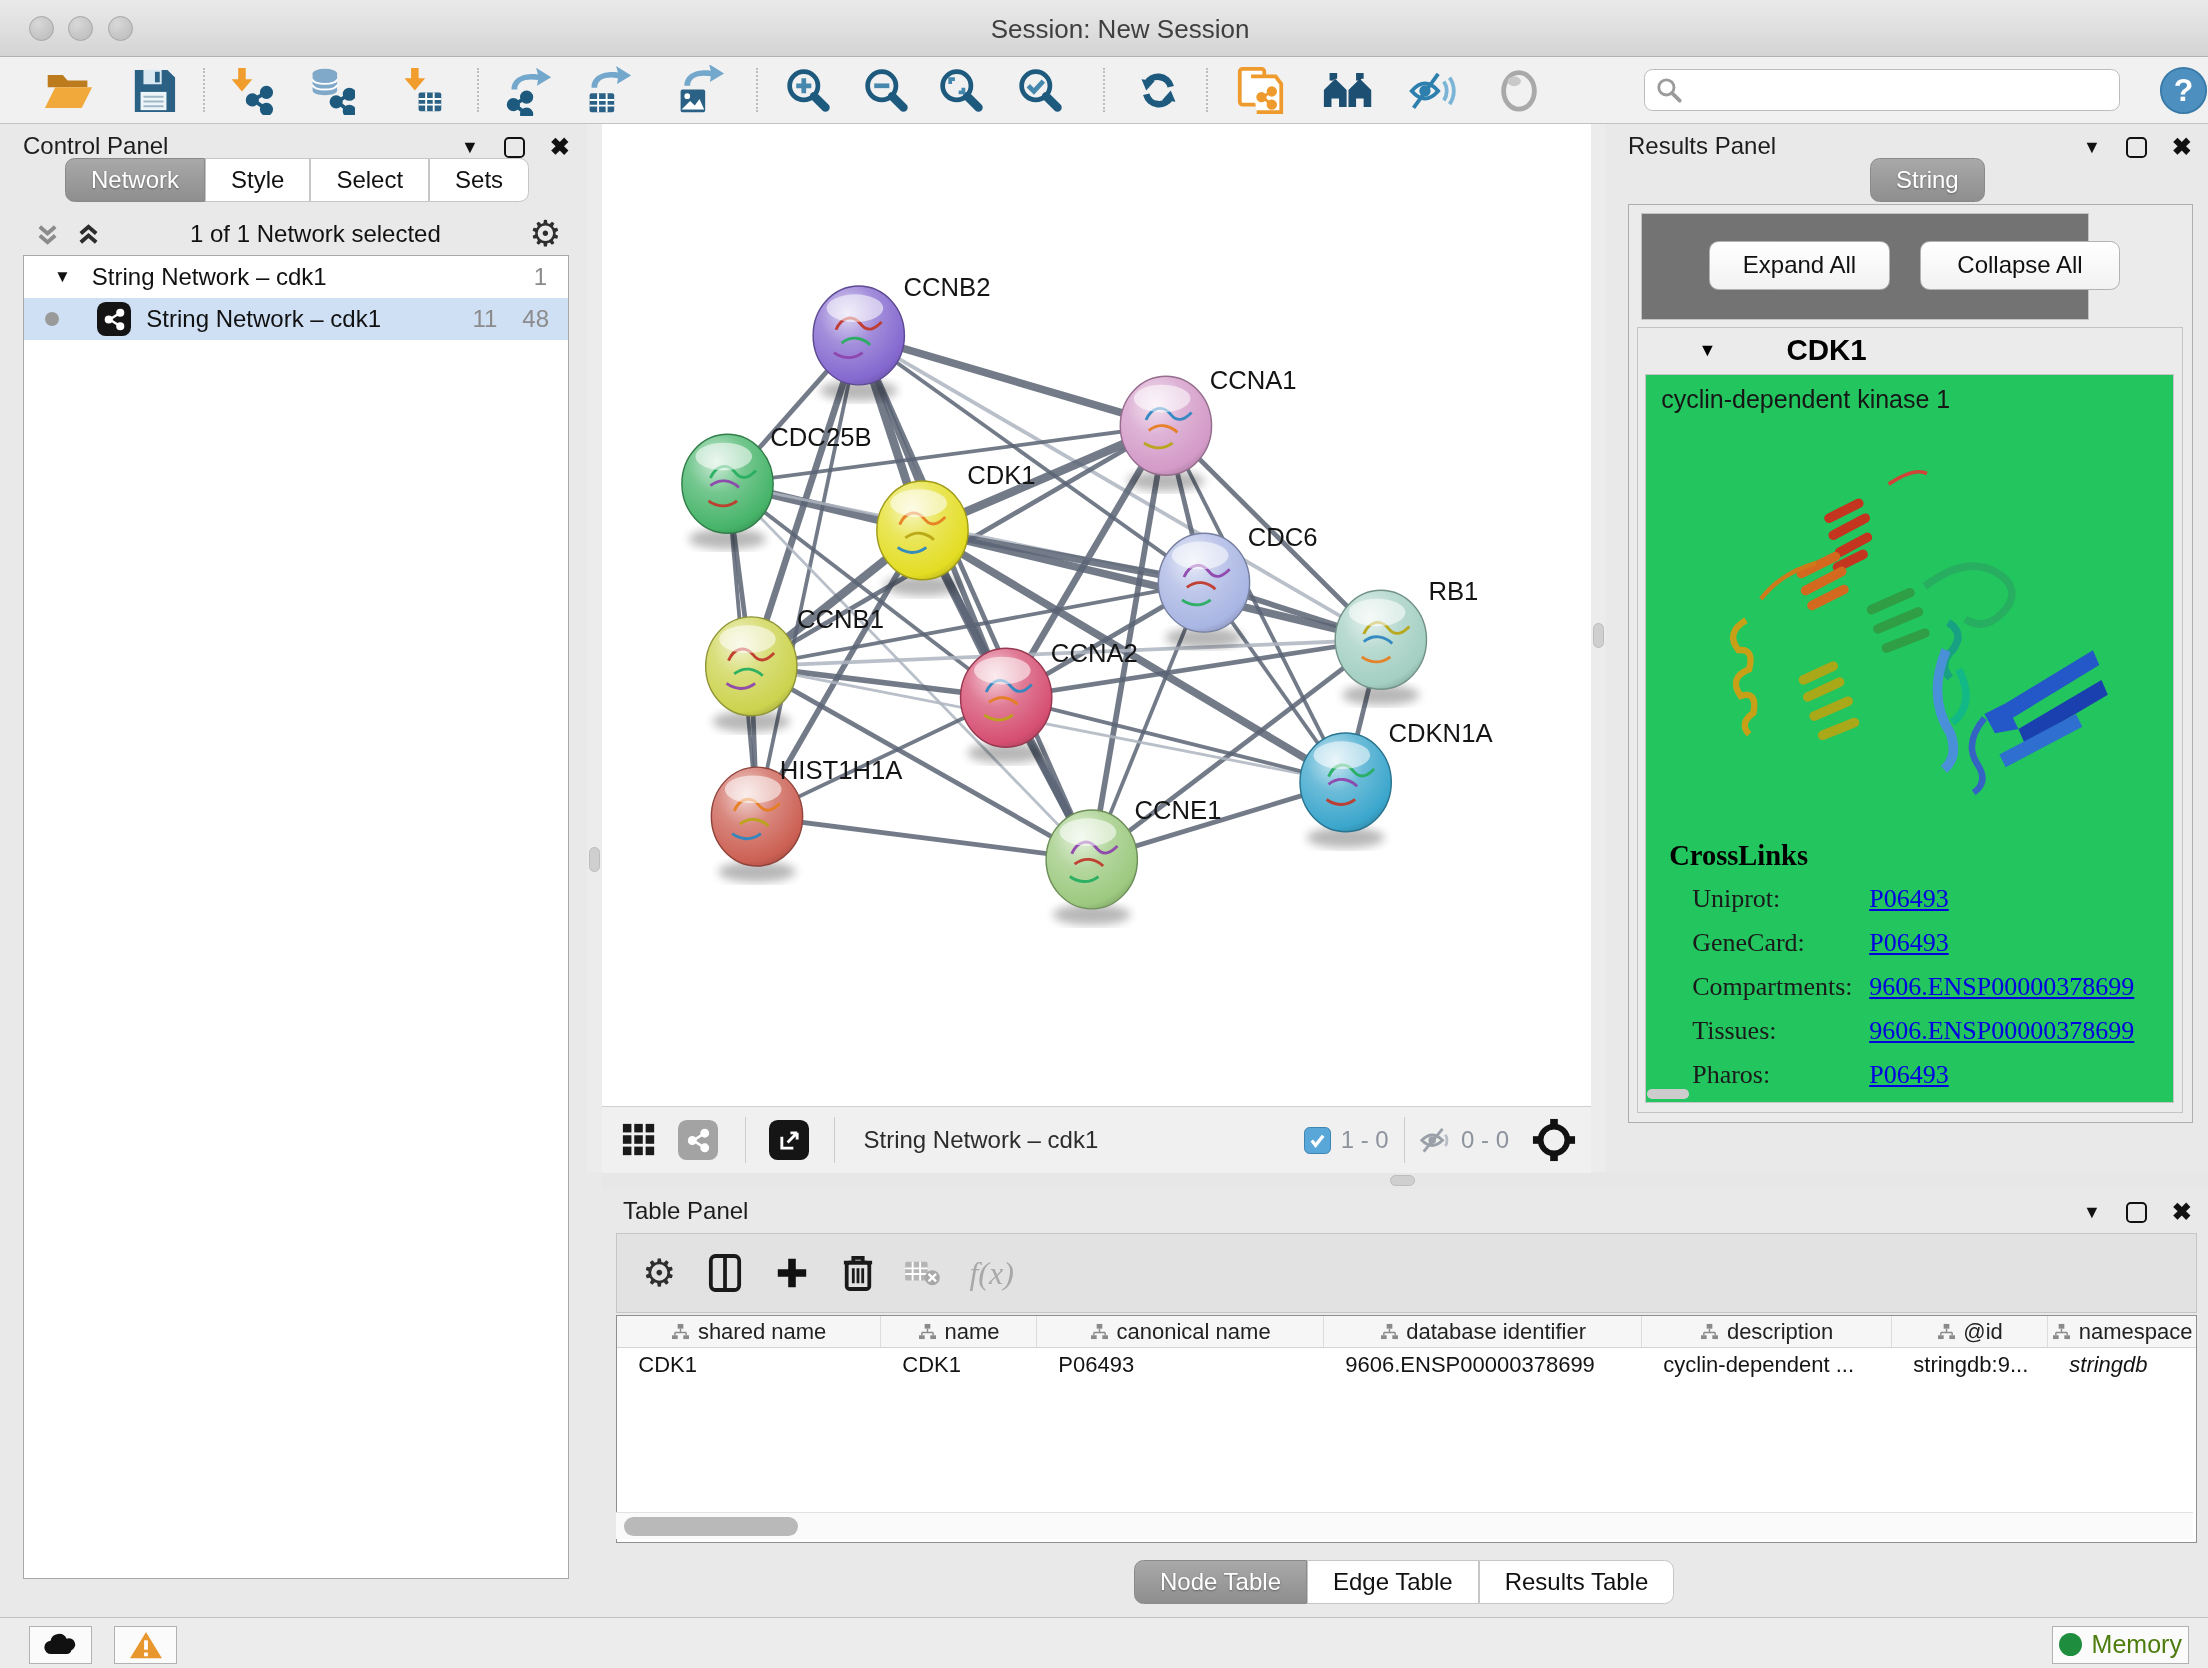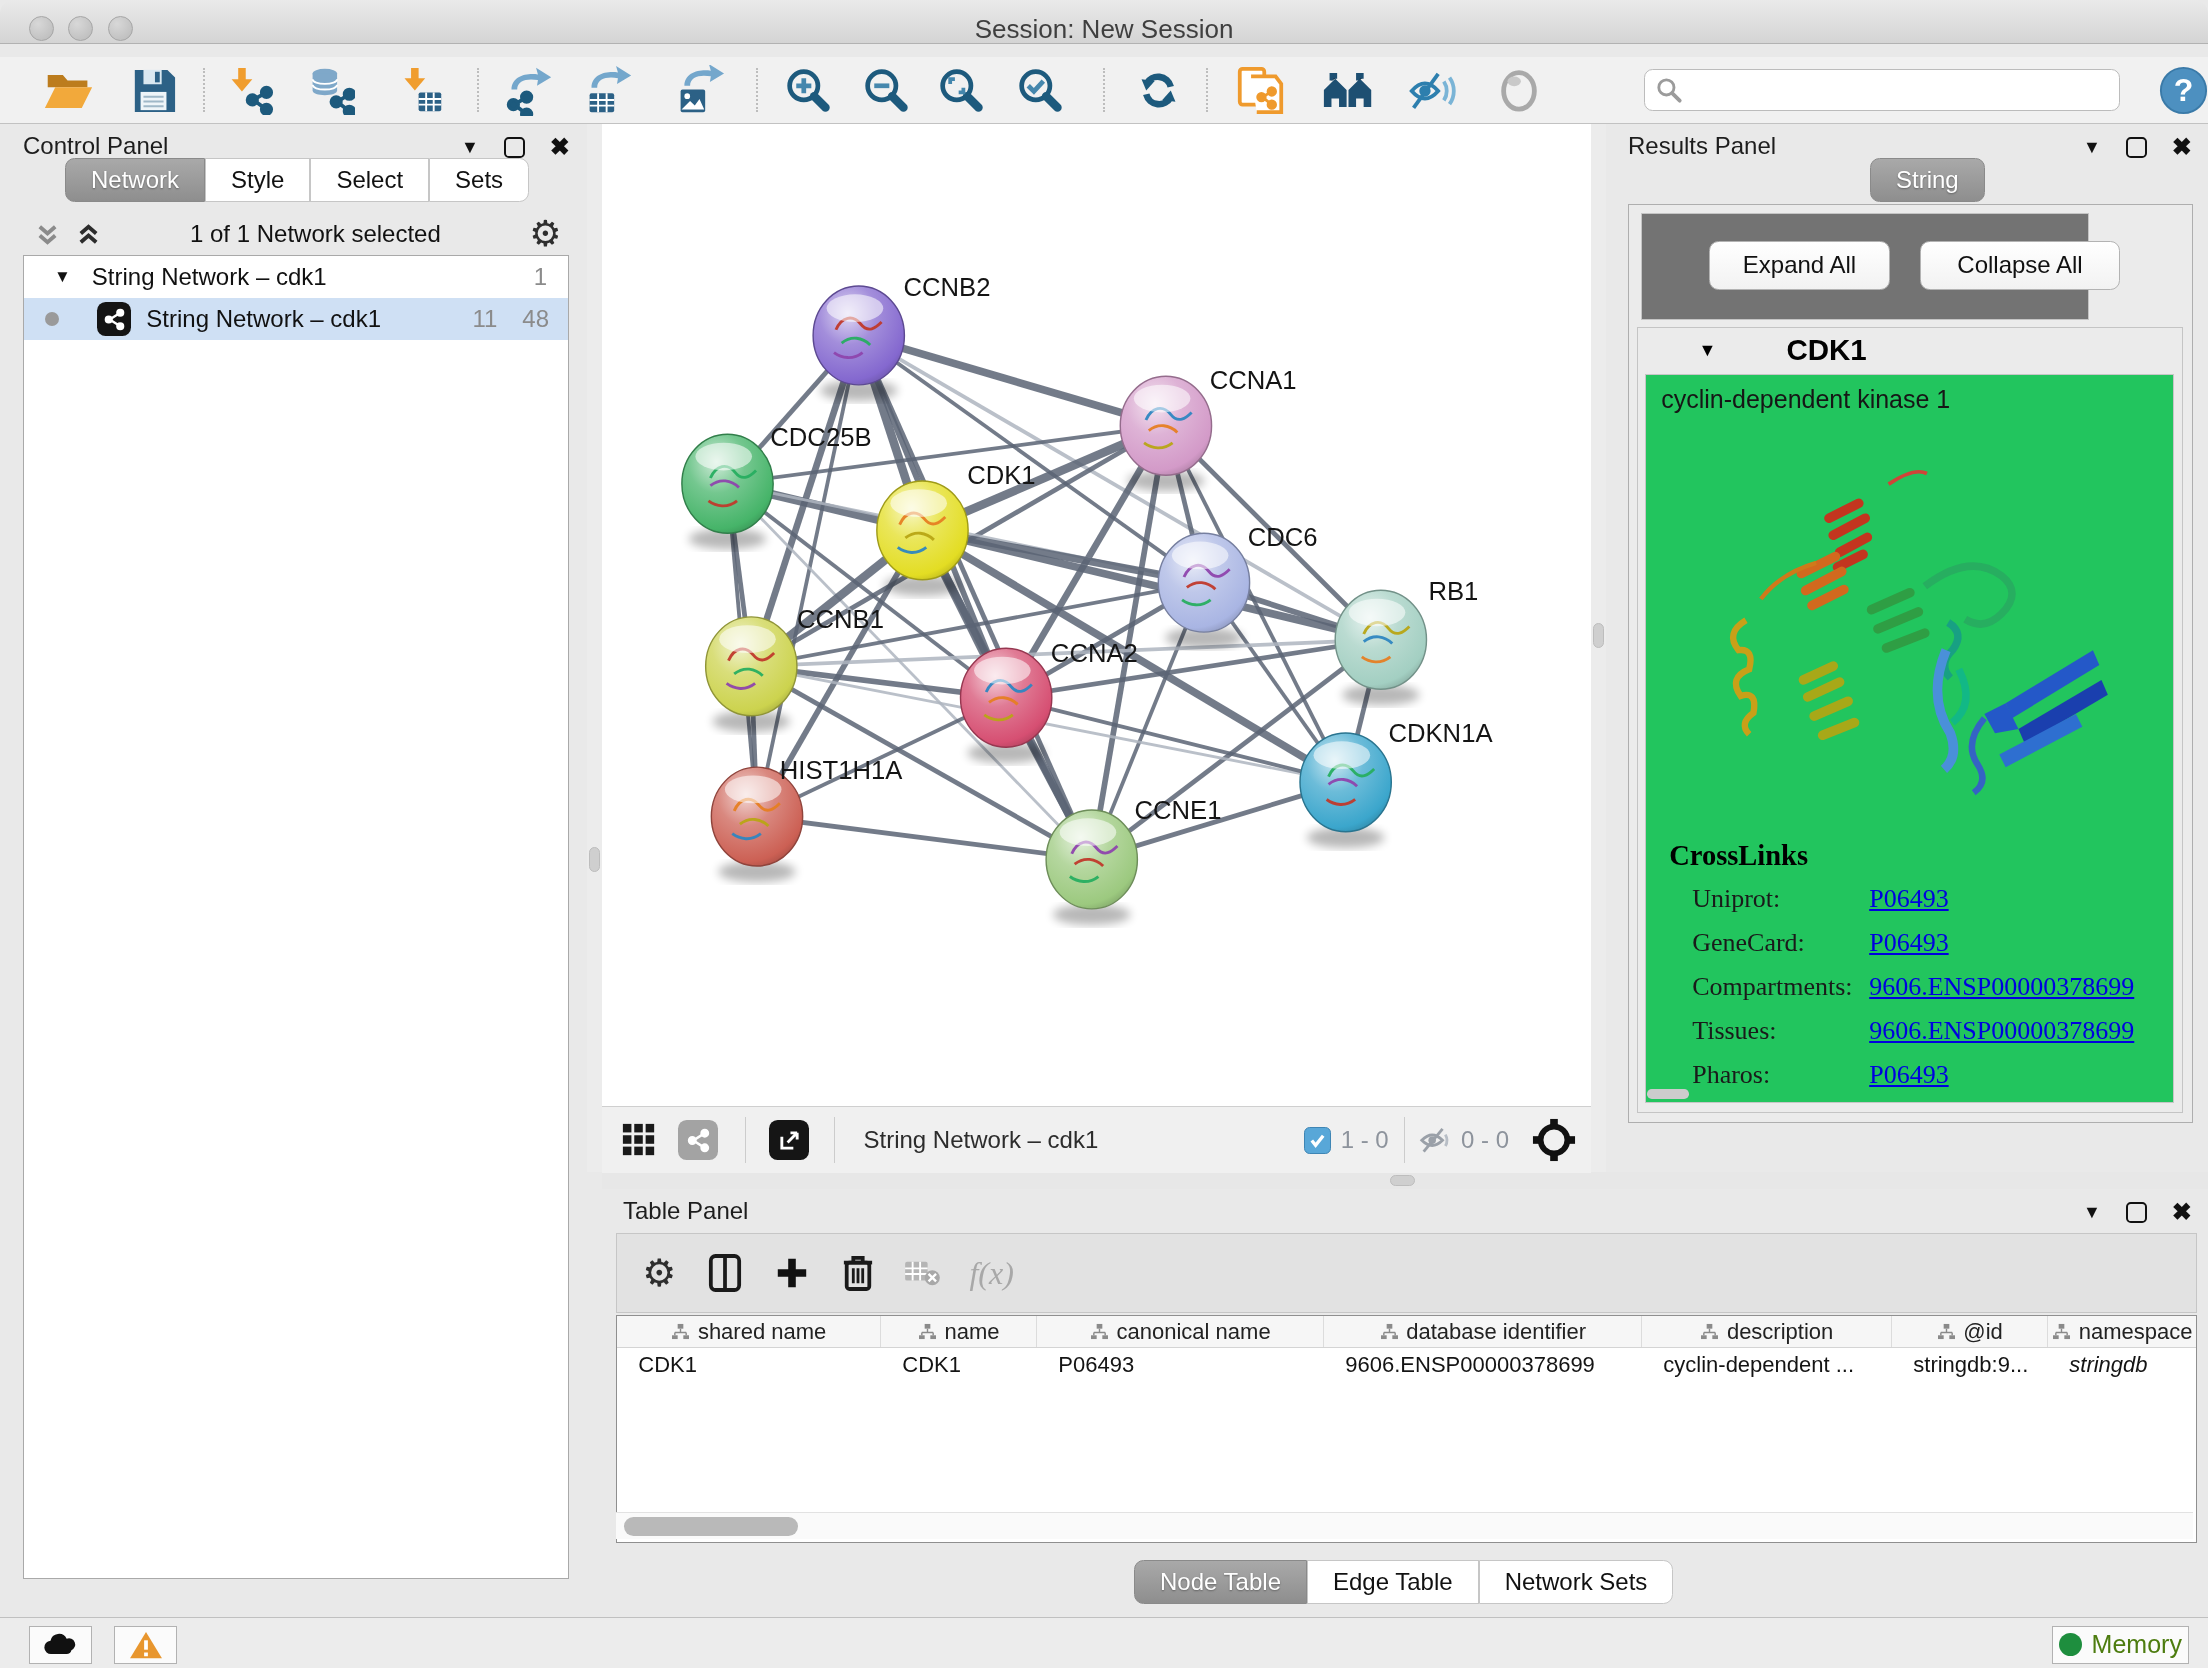--- a/index.html
+++ b/index.html
@@ -1,22 +1,22 @@
 <!DOCTYPE html>
 <html style="font-size:15px"><head>
 <meta charset="utf-8">
 <style>
   * { margin:0; padding:0; box-sizing:border-box; }
   html,body { width:2208px; height:1668px; font-family:"Liberation Sans",sans-serif; background:#e9e9e9; overflow:hidden; position:relative; }
   .abs { position:absolute; }
 
   
-  #titlebar { left:0; top:0; width:2208px; height:44px;
+  #titlebar { left:0; top:0; width:2208px; height:57px;
     background:linear-gradient(#eaeaea,#d4d4d4); border-bottom:1px solid #b2b2b2;
-    border-radius:13.3px 13.3px 0 0; }
+    border-radius:13.3px 13.3px 0 0;padding-left:16px; }
   .traffic { width:25px; height:25px; border-radius:50%; top:16px;
     background:radial-gradient(circle at 35% 30%, #d8d8d8, #b9b9b9); border:1px solid #a6a6a6; }
   #win-title { width:100%; text-align:center; top:14.3px; font-size:26px; color:#3f3f3f; }
 
   
   #toolbar { left:0; top:57px; width:2208px; height:67px; background:#f1f1f1; border-bottom:1px solid #c2c2c2; }
   .tbtn { top:7.6px; height:51px; display:flex; align-items:center; justify-content:center; cursor:default; }
   .tsep { top:11.4px; width:0; height:44px; border-left:2.9px dotted #bdbdbd; }
   #search-box { left:1644px; top:12.4px; width:476px; height:42px; background:#fff; border:1px solid #bcbcbc;
     border-radius:8.6px; display:flex; align-items:center; padding-left:9.5px; }
@@ -804,21 +804,21 @@
         <div class="td" style="width: 156px;">stringdb:9...</div>
         <div class="td" style="width: 149px; font-style: italic;">stringdb</div>
       </div>
   </div>
   <div id="tp-hscroll" class="abs">
     <div id="tp-thumb" class="abs"></div>
   </div>
   <div id="tp-tabs" class="abs">
       <span class="tab sel">Node Table</span>
       <span class="tab">Edge Table</span>
-      <span class="tab">Network Sets</span>
+      <span class="tab">Results Table</span>
     </div>
 </div>
 
 <div id="status-bar" class="abs">
   <div class="sb-btn abs" style="left:28.5px; width:63px;">
     <svg width="38" height="27" viewBox="0 0 40 28">
         <path d="M11 24 a7 7 0 0 1 -1 -14 a9 9 0 0 1 17 -2 a6.5 6.5 0 0 1 5 12 q-1 4 -5 4 z" fill="#111"></path>
       </svg>
   </div>
   <div class="sb-btn abs" style="left:114px; width:63px;">

